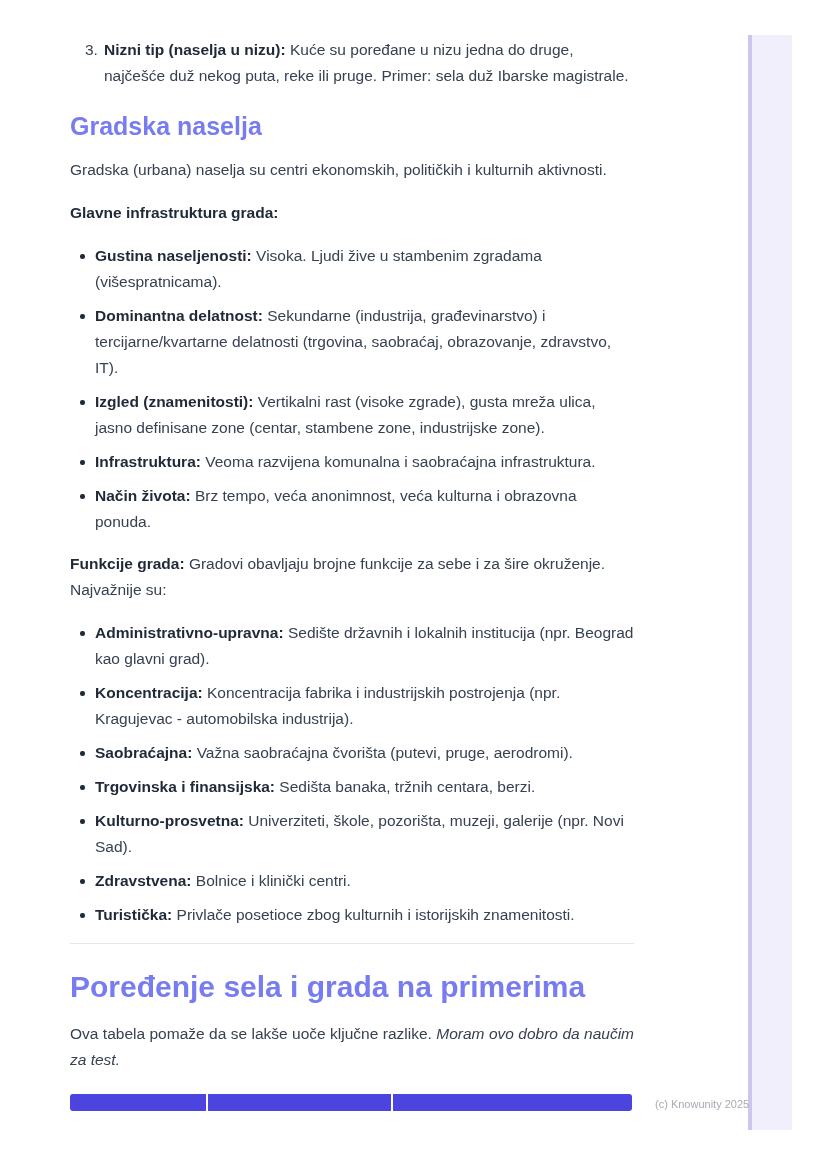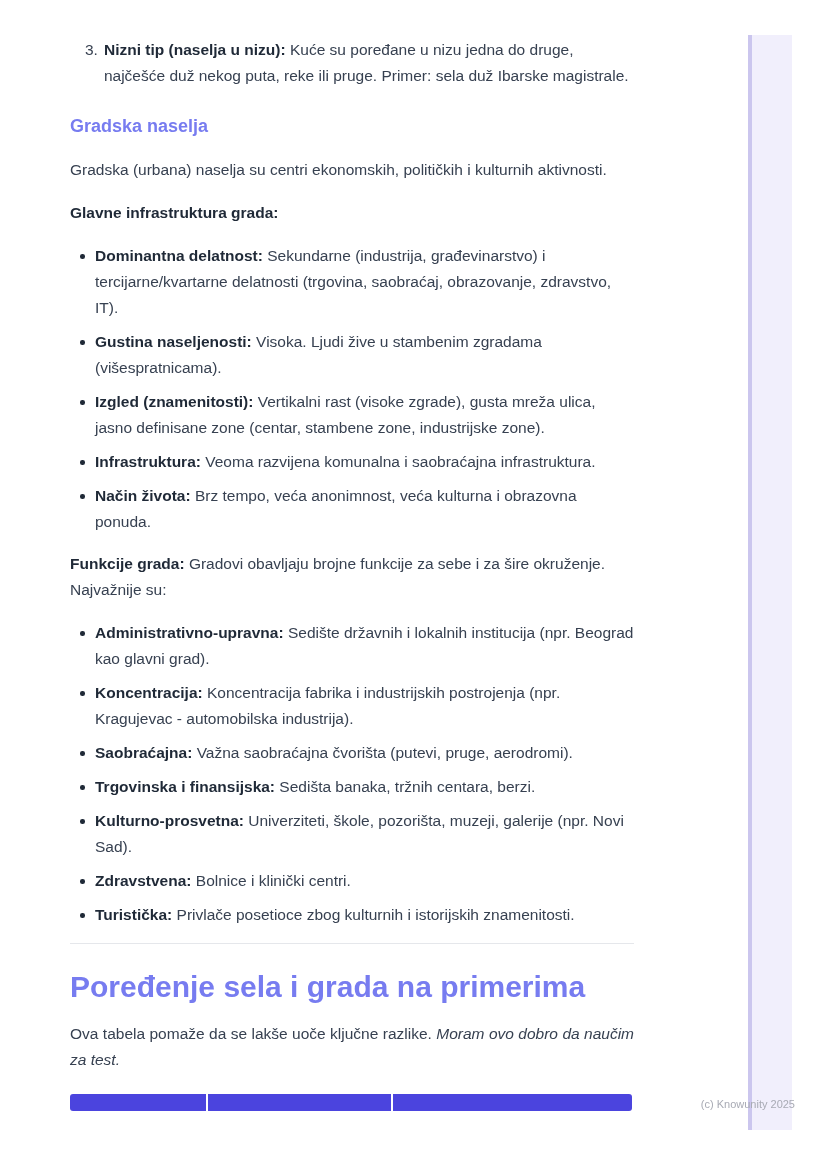--- a/index.html
+++ b/index.html
@@ -10,21 +10,21 @@
   }
   .content {
     position:absolute; left:70px; top:37px; width:564px;
     color:var(--body_text, #374151); font-size:15.5px; line-height:26px;
   }
   .content strong { color:var(--bold_text, #1f2937); font-weight:700; }
   p { margin:16px 0 17px 0; }
   .num-item { display:flex; margin-bottom:25px; }
   .num-marker { flex:none; margin-left:15px; margin-right:6px; }
   .h3 {
-    font-size:18px; line-height:24px; font-weight:700;
+    font-size:25px; line-height:24px; font-weight:700;
     color:var(--heading_accent, #777cf0); margin:25px 0 19px 0;
   }
   .h2 {
     font-size:30px; line-height:29px; font-weight:700;
     color:var(--heading_accent, #777cf0); margin:28px 0 20px 0;
   }
   ul.doc-list { list-style:none; margin:0 0 15px 0; padding:0; }
   ul.doc-list li { position:relative; padding-left:25px; margin-bottom:8px; }
   ul.doc-list li::before {
     content:""; position:absolute; left:10px; top:11px;
@@ -37,21 +37,21 @@
   .table-header { display:flex; gap:2px; margin-top:21px; width:562px; border-radius:3px; overflow:hidden; }
   .th-cell { height:17px; background:var(--table_header, #4b44de); }
   .th-c1 { width:136px; } .th-c2 { width:183px; } .th-c3 { flex:1; }
   .edge-strip {
     position:absolute; left:748px; top:35px; width:44px; height:1095px;
     background:var(--edge_strip_fill, #f1effc);
     border-left:4px solid var(--edge_strip_border, #cbc6ee);
     box-sizing:border-box;
   }
   .watermark {
-    position:absolute; left:675px; top:1097px; width:120px; text-align:right;
+    position:absolute; left:655px; top:1097px; width:120px; text-align:left;
     font-size:11px; line-height:14px; color:var(--watermark, #a8aab4); z-index:2;
   }
 </style>
 </head>
 <body>
 
 <div class="page">
 
   <div class="edge-strip"></div>
   <div class="watermark">(c) Knowunity 2025</div>
@@ -63,22 +63,22 @@
       <div><strong>Nizni tip (naselja u nizu):</strong> <span>Kuće su poređane u nizu jedna do druge, najčešće duž nekog puta, reke ili pruge. Primer: sela duž Ibarske magistrale.</span></div>
     </div>
 
     <h3 class="h3">Gradska naselja</h3>
 
     <p>Gradska (urbana) naselja su centri ekonomskih, političkih i kulturnih aktivnosti.</p>
 
     <p><strong>Glavne infrastruktura grada:</strong></p>
 
     <ul class="doc-list">
+      <li><strong>Gustina naseljenosti:</strong> <span>Visoka. Ljudi žive u stambenim zgradama (višespratnicama).</span></li>
       <li><strong>Dominantna delatnost:</strong> <span>Sekundarne (industrija, građevinarstvo) i tercijarne/kvartarne delatnosti (trgovina, saobraćaj, obrazovanje, zdravstvo, IT).</span></li>
-      <li><strong>Gustina naseljenosti:</strong> <span>Visoka. Ljudi žive u stambenim zgradama (višespratnicama).</span></li>
       <li><strong>Izgled (znamenitosti):</strong> <span>Vertikalni rast (visoke zgrade), gusta mreža ulica, jasno definisane zone (centar, stambene zone, industrijske zone).</span></li>
       <li><strong>Infrastruktura:</strong> <span>Veoma razvijena komunalna i saobraćajna infrastruktura.</span></li>
       <li><strong>Način života:</strong> <span>Brz tempo, veća anonimnost, veća kulturna i obrazovna ponuda.</span></li>
     </ul>
 
     <p><strong>Funkcije grada:</strong> <span>Gradovi obavljaju brojne funkcije za sebe i za šire okruženje. Najvažnije su:</span></p>
 
     <ul class="doc-list">
       <li><strong>Administrativno-upravna:</strong> <span>Sedište državnih i lokalnih institucija (npr. Beograd kao glavni grad).</span></li>
       <li><strong>Koncentracija:</strong> <span>Koncentracija fabrika i industrijskih postrojenja (npr. Kragujevac - automobilska industrija).</span></li>

